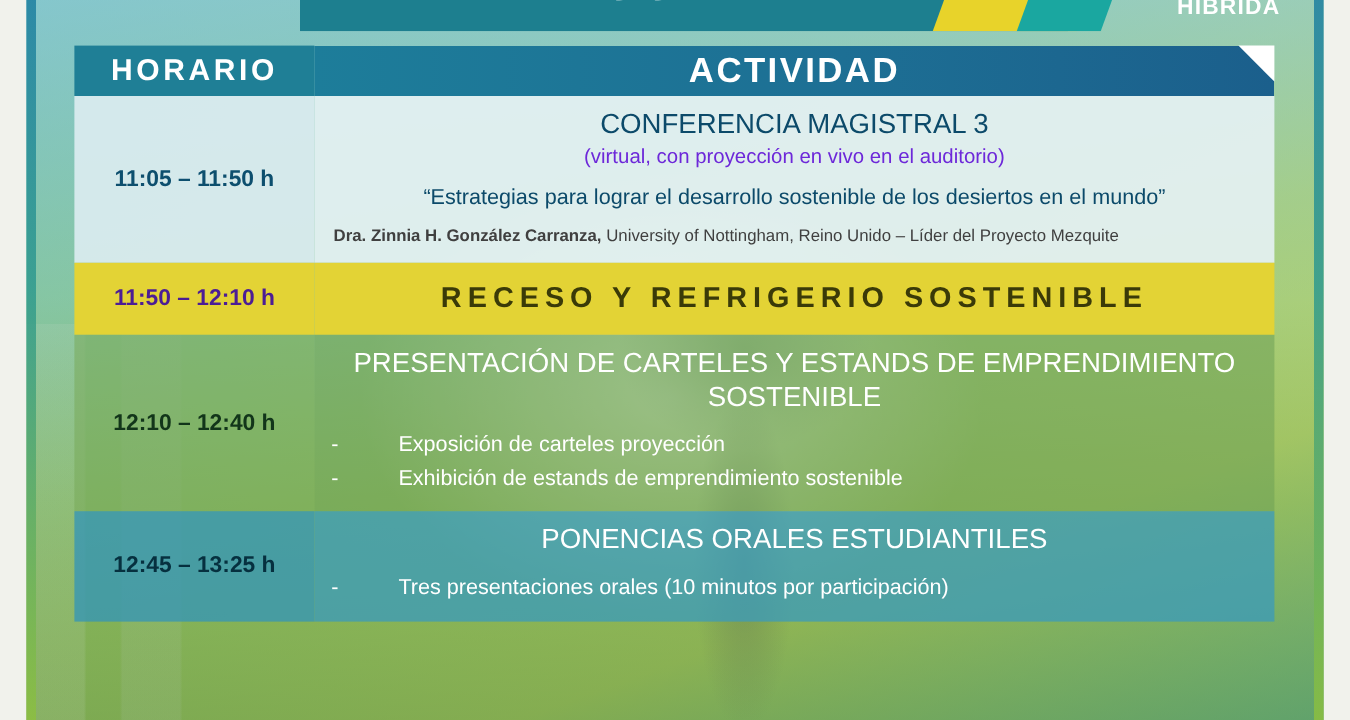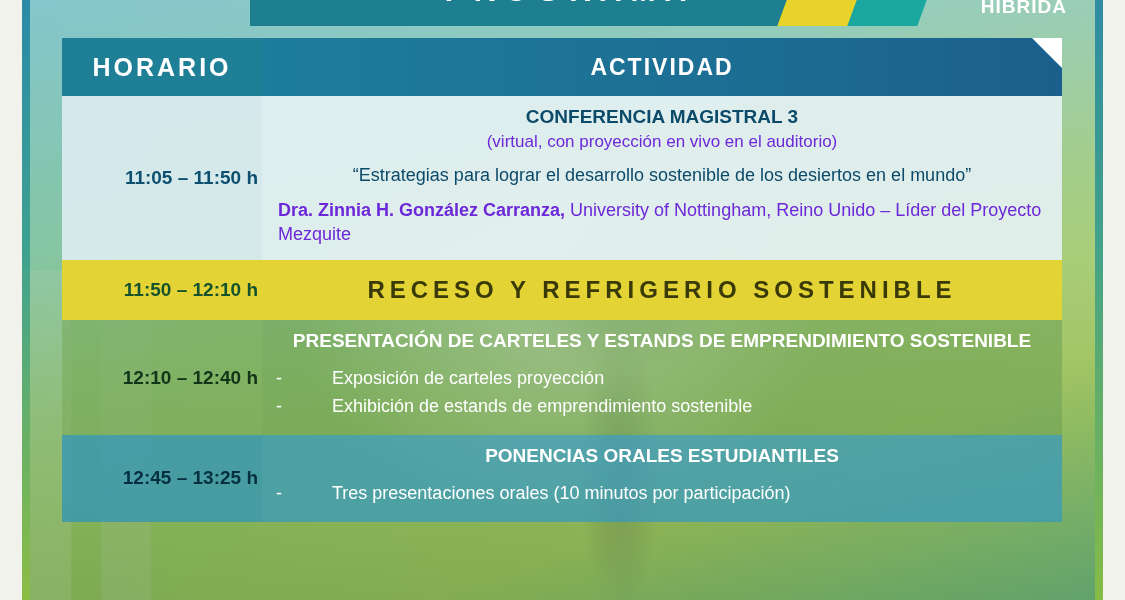--- a/index.html
+++ b/index.html
@@ -87,98 +87,98 @@
     color: #ffffff; font-size: 19px; font-weight: bold; letter-spacing: 1px;
   }
 
   
   .table-wrap {
     position: absolute; left: 62px; top: 38px; width: 1000px;
   }
   .tbl { width: 100%; border-collapse: collapse; table-layout: fixed; }
 
   .th-horario, .th-actividad {
-    height: 58px;
+    height: 42px;
     color: #ffffff;
     font-weight: bold;
     text-align: center;
     vertical-align: middle;
   }
   .th-horario {
     width: 200px;
     background: #1f7f96;
     font-size: 25px;
     letter-spacing: 3px;
   }
   .th-actividad {
     background: linear-gradient(90deg,#1d7d9a 0%, #1d6f94 55%, #1b5f8c 100%);
-    font-size: 23px;
+    font-size: 29px;
     letter-spacing: 2px;
     position: relative;
   }
   .corner {
     position: absolute; right: 0; top: 0;
     width: 0; height: 0;
     border-top: 30px solid #ffffff;
     border-left: 30px solid transparent;
   }
 
   td { vertical-align: middle; }
 
   .time-cell {
     width: 200px;
-    text-align: right;
+    text-align: center;
     color: #0d4f6e;
     font-size: 19px;
     font-weight: bold;
     padding: 6px 4px;
   }
   .act-cell { padding: 10px 14px; }
 
   
   .row-a .time-cell { background: rgba(219,236,240,0.92); }
   .row-a .act-cell  { background: rgba(229,241,243,0.92); }
 
-  .row-break .time-cell { background: #e3d335; color: #14532d; }
+  .row-break .time-cell { background: #e3d335; color: #4c1d95; }
   .row-break .act-cell  { background: #e3d335; }
   .row-break .break-label {
     text-align: center; color: #3a3a08;
     font-size: 24px; font-weight: bold; letter-spacing: 5px;
     padding: 6px 0;
   }
 
   .row-green .time-cell { background: rgba(120,170,90,0.55); color:#12351a; }
   .row-green .act-cell  { background: rgba(110,160,85,0.55); }
 
   .row-blue .time-cell { background: rgba(55,150,180,0.80); color:#06303f; }
   .row-blue .act-cell  { background: rgba(60,155,185,0.78); }
 
   .act-title {
     text-align: center;
     color: #0c4a6a;
-    font-size: 19px;
-    font-weight: bold;
+    font-size: 23px;
+    font-weight: normal;
     line-height: 1.2;
   }
   .row-green .act-title, .row-blue .act-title { color: #ffffff; }
   .act-sub {
     text-align: center;
     color: #6d28d9;
     font-size: 17px;
     padding-top: 3px;
   }
   .act-quote {
     text-align: center;
     color: #0c4a6a;
     font-size: 18px;
     padding: 13px 6px 10px 6px;
   }
   .act-speaker {
-    color: #6d28d9;
-    font-size: 18px;
+    color: #404040;
+    font-size: 14px;
     line-height: 1.35;
     padding: 2px 2px 4px 2px;
   }
   .act-speaker b { font-weight: bold; }
 
   .bullets { padding: 12px 2px 4px 0; }
   .bullet-line {
     display: flex;
     color: #ffffff;
     font-size: 18px;

